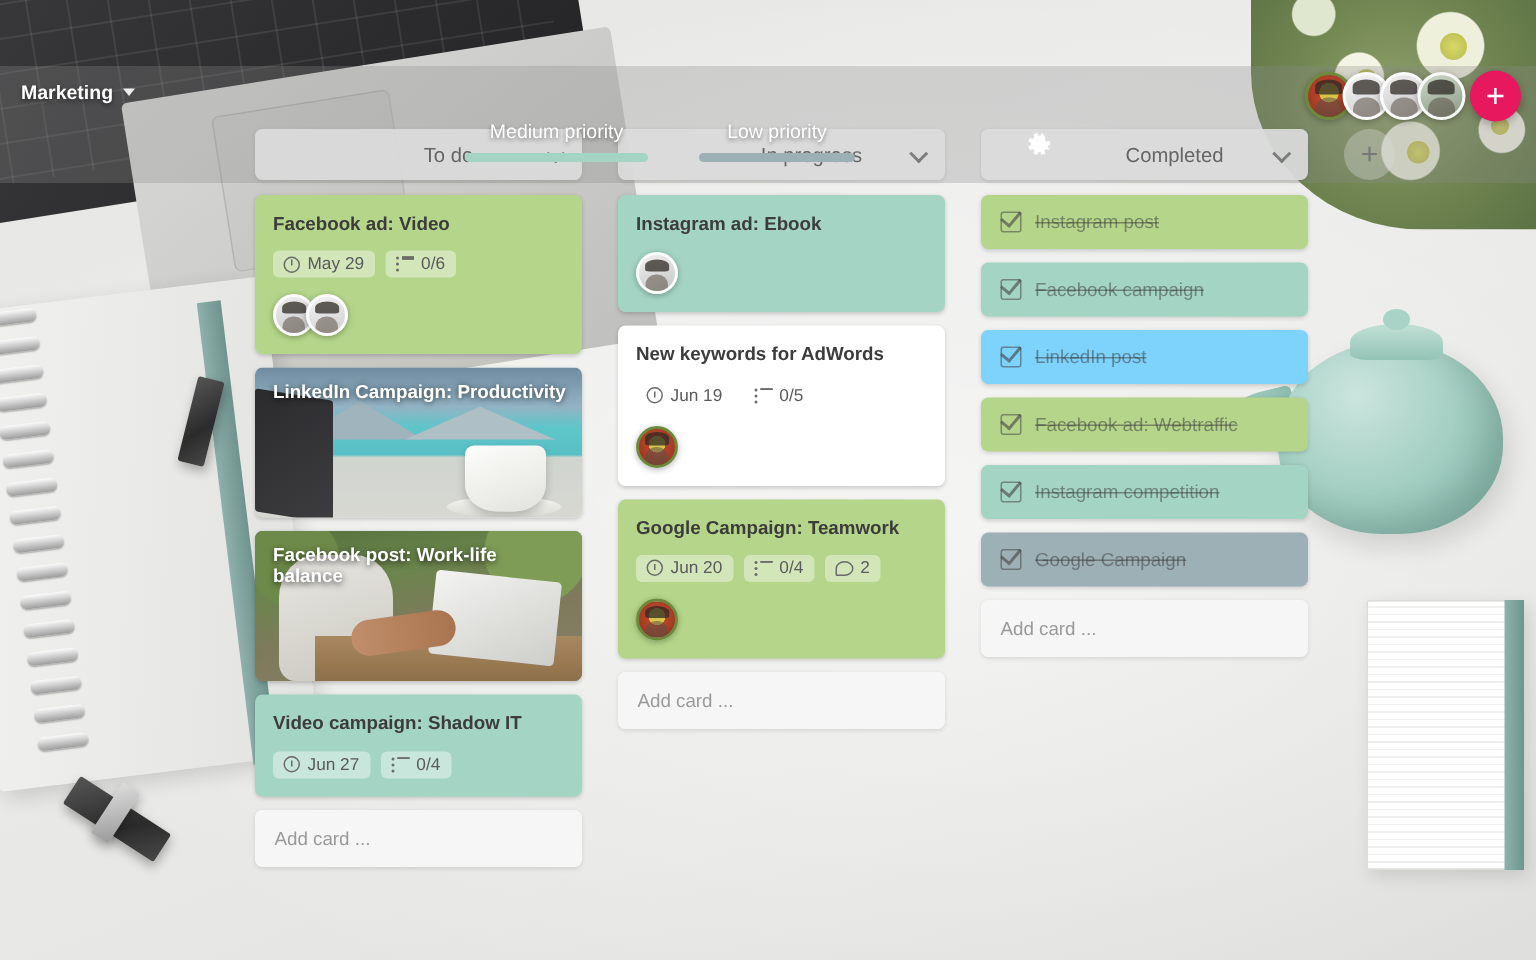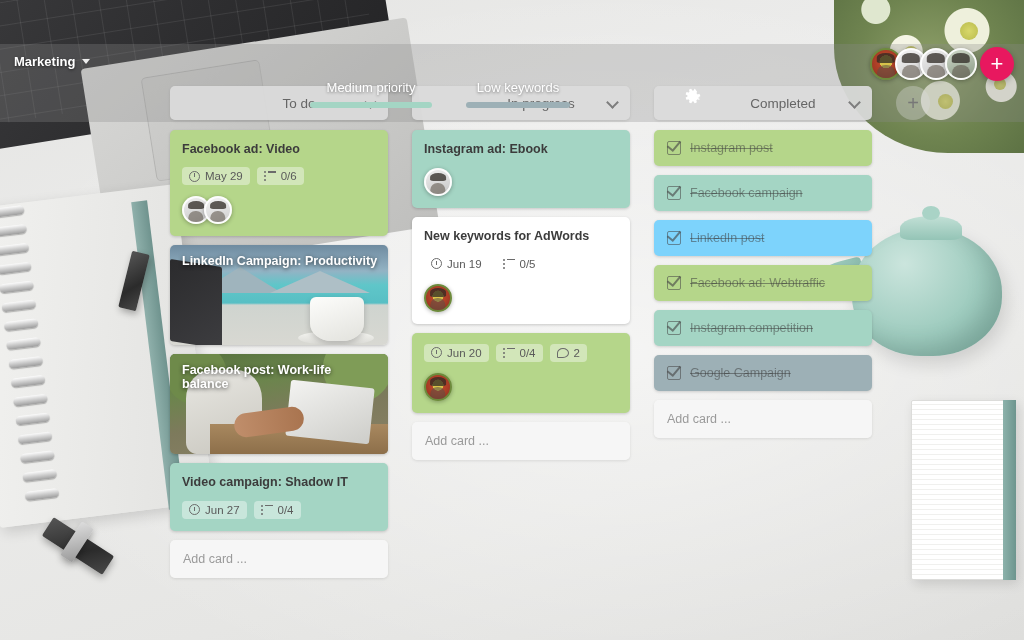--- a/index.html
+++ b/index.html
@@ -480,21 +480,21 @@
     <span>Marketing</span>
     <span class="chev-sm"></span>
   </div>
 
   <div id="priority-filters">
       <div class="pfilter">
         <span class="plabel">Medium priority</span>
         <span class="pbar" style="display:block;width:122px;background:#a4d5c4"></span>
       </div>
       <div class="pfilter">
-        <span class="plabel">Low keywords</span>
+        <span class="plabel">Low priority</span>
         <span class="pbar" style="display:block;width:104px;background:#9db0b6"></span>
       </div>
     </div>
 
   <div id="gear-btn">
     <svg viewBox="0 0 20 20" width="20" height="20" aria-hidden="true">
       <path fill="#ffffff" d="M10 6.6a3.4 3.4 0 100 6.8 3.4 3.4 0 000-6.8zm0 5.1a1.7 1.7 0 110-3.4 1.7 1.7 0 010 3.4z"></path>
       <path fill="#ffffff" d="M17.3 11.4l-1.4-.5a6 6 0 000-1.8l1.4-.5a.6.6 0 00.4-.8l-.7-1.7a.6.6 0 00-.8-.3l-1.4.6a6 6 0 00-1.3-1.3l.6-1.4a.6.6 0 00-.3-.8L11.9.2a.6.6 0 00-.8.4l-.5 1.4a6 6 0 00-1.8 0L8.3.6A.6.6 0 007.5.2L5.8.9a.6.6 0 00-.3.8l.6 1.4A6 6 0 004.8 4.4l-1.4-.6a.6.6 0 00-.8.3L1.9 5.8a.6.6 0 00.4.8l1.4.5a6 6 0 000 1.8l-1.4.5a.6.6 0 00-.4.8l.7 1.7a.6.6 0 00.8.3l1.4-.6a6 6 0 001.3 1.3l-.6 1.4a.6.6 0 00.3.8l1.7.7a.6.6 0 00.8-.4l.5-1.4a6 6 0 001.8 0l.5 1.4a.6.6 0 00.8.4l1.7-.7a.6.6 0 00.3-.8l-.6-1.4a6 6 0 001.3-1.3l1.4.6a.6.6 0 00.8-.3l.7-1.7a.6.6 0 00-.4-.8z" transform="translate(0 1.6) scale(0.92)"></path>
     </svg>
   </div>
@@ -631,20 +631,21 @@
                    </span>
         </div>
         <div class="card-avatars">
           <span class="avatar a1">
                      <span class="hair"></span>
                      <span class="face"></span>
                    </span>
         </div>
       </div>
       <div class="card" style="background: rgb(181, 214, 138);">
+        <div class="card-title">Google Campaign: Teamwork</div>
         <div class="badges">
           <span class="badge">
                      <span class="icn icn-clock"></span>
                      <span>Jun 20</span>
                    </span>
           <span class="badge">
                      <span class="icn icn-list">
                        <b></b>
               <b></b>
               <b></b>

